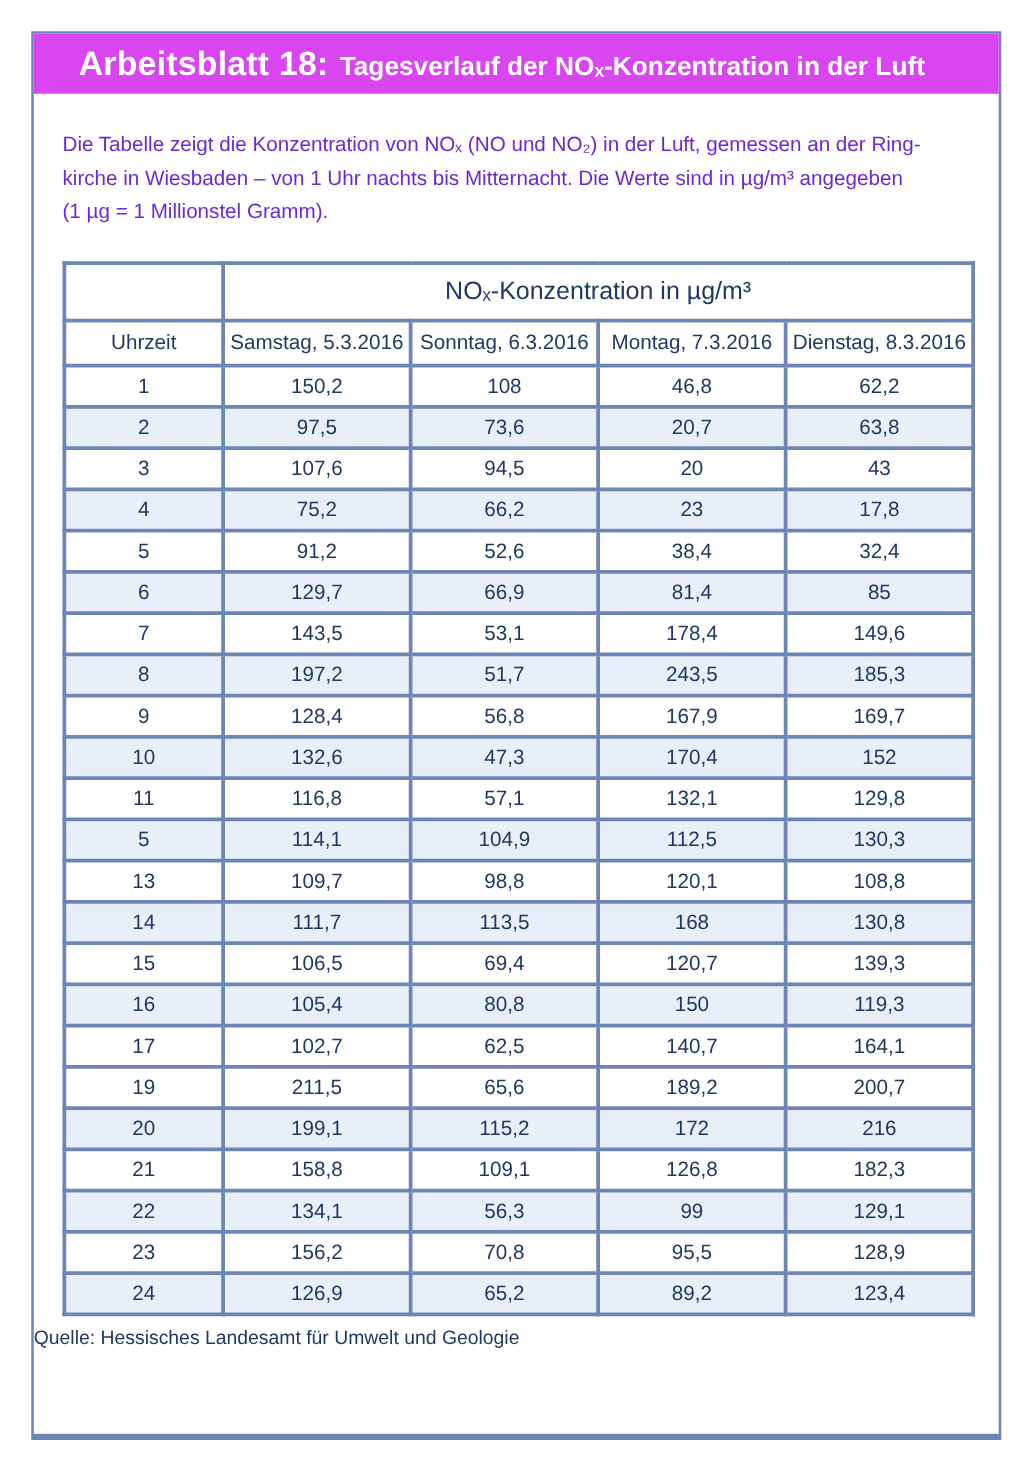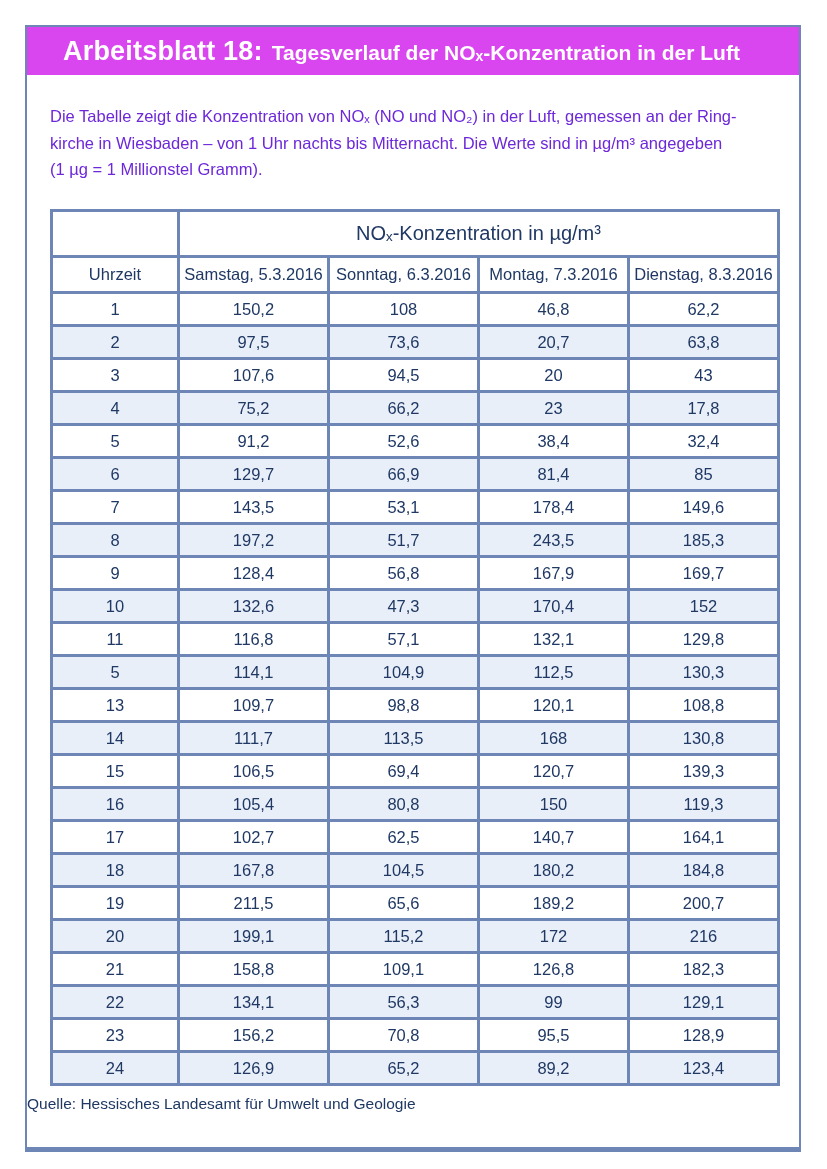--- a/index.html
+++ b/index.html
@@ -247,27 +247,20 @@
           <td>150</td>
           <td>119,3</td>
         </tr>
         <tr>
           <td>17</td>
           <td>102,7</td>
           <td>62,5</td>
           <td>140,7</td>
           <td>164,1</td>
         </tr>
-        <tr class="alt">
-          <td>18</td>
-          <td>167,8</td>
-          <td>104,5</td>
-          <td>180,2</td>
-          <td>184,8</td>
-        </tr>
         <tr>
           <td>19</td>
           <td>211,5</td>
           <td>65,6</td>
           <td>189,2</td>
           <td>200,7</td>
         </tr>
         <tr class="alt">
           <td>20</td>
           <td>199,1</td>

